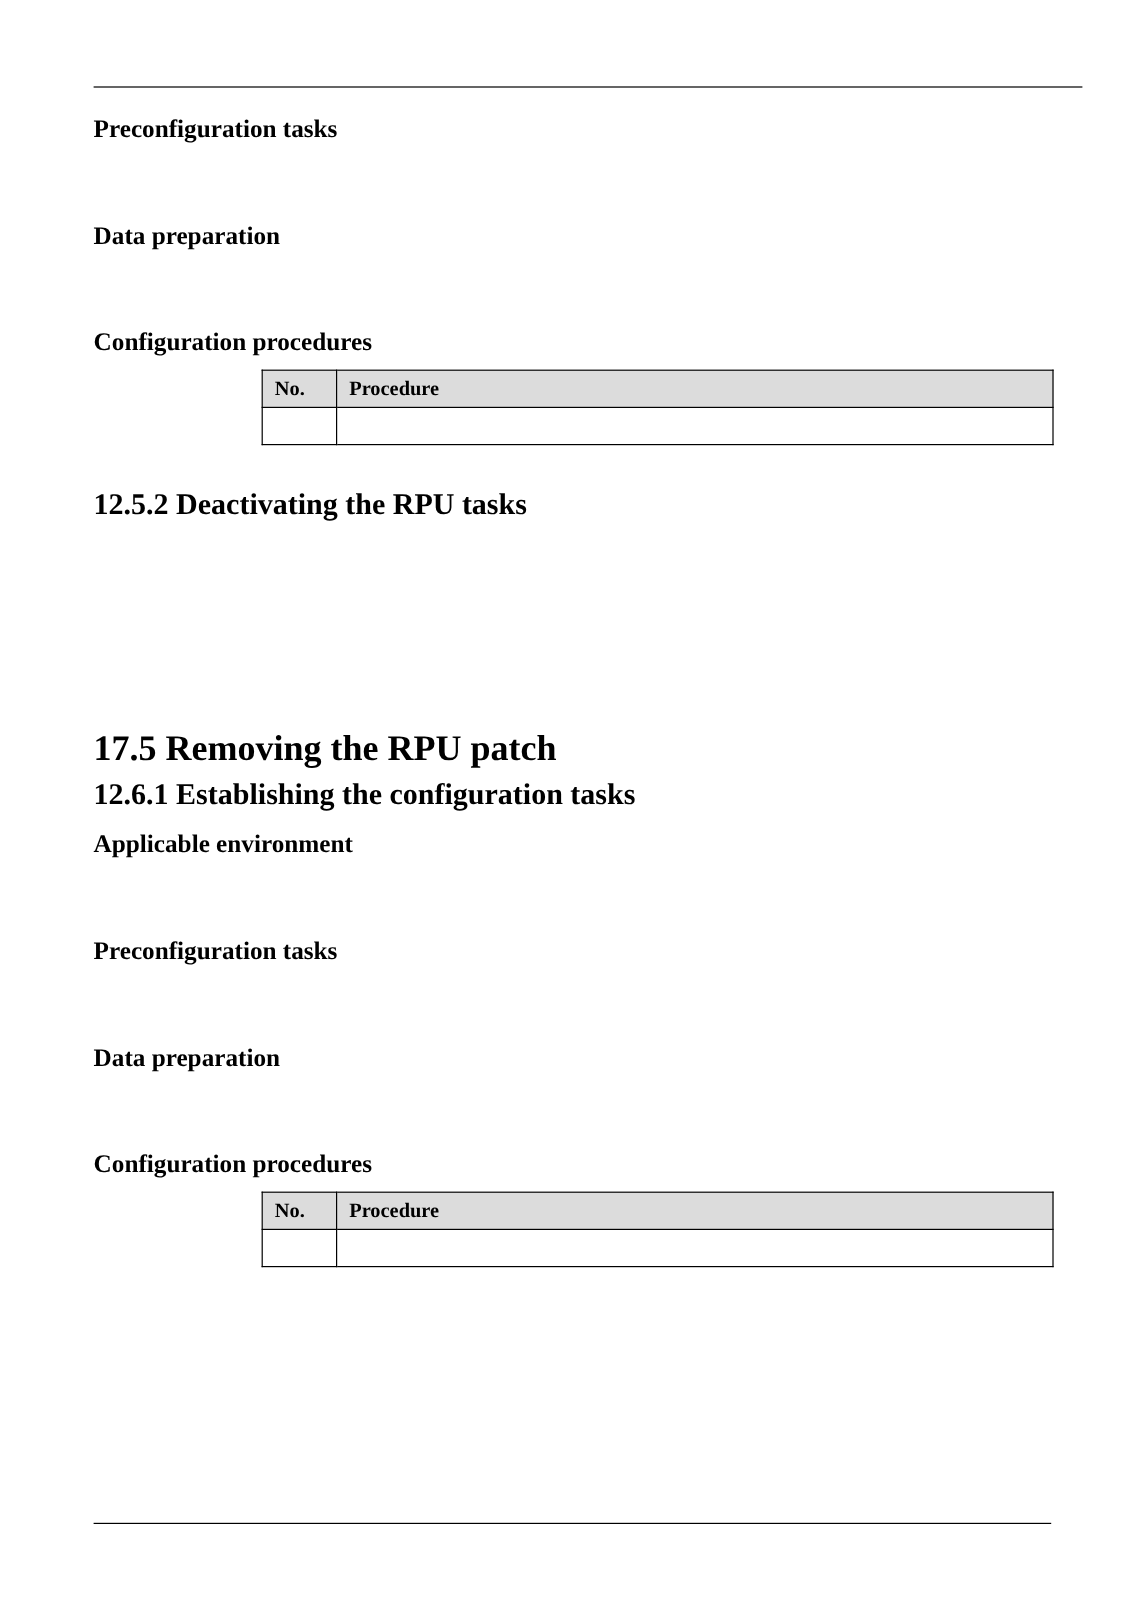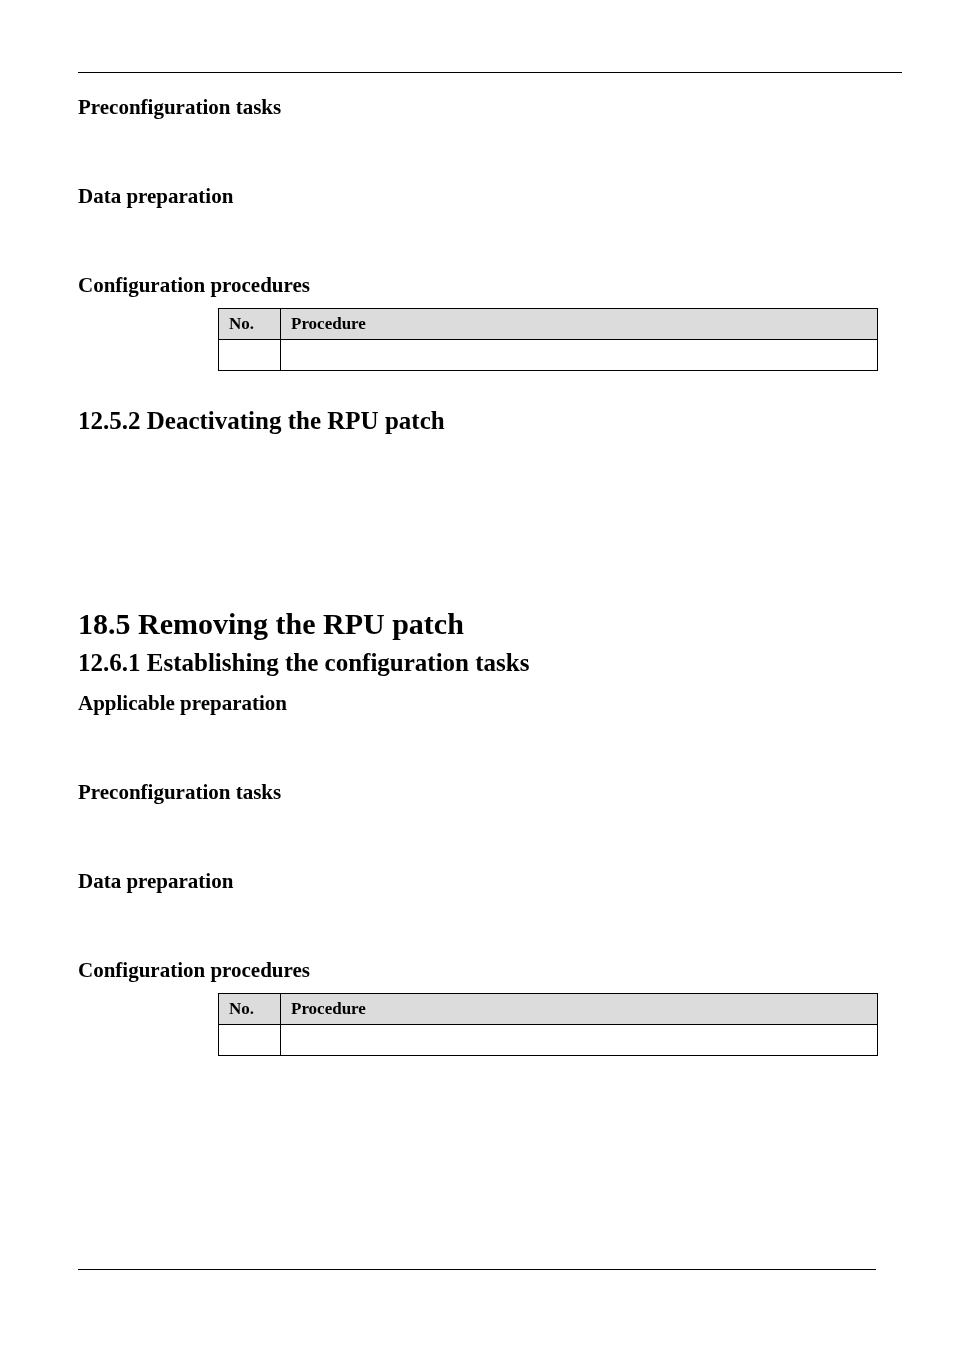--- a/index.html
+++ b/index.html
@@ -103,29 +103,29 @@
         <th>Procedure</th>
       </tr>
       <tr>
         <td></td>
         <td></td>
       </tr>
     </tbody>
       </table>
   </div>
 
-  <div class="h2">12.5.2 Deactivating the RPU patch</div>
+  <div class="h2">12.5.2 Deactivating the RPU tasks</div>
 
   <div class="sec-gap-large"></div>
 
-  <div class="h1">18.5 Removing the RPU patch</div>
+  <div class="h1">17.5 Removing the RPU patch</div>
 
   <div class="h2" style="margin-top:8px;">12.6.1 Establishing the configuration tasks</div>
 
-  <div class="h3" style="margin-top:14px;">Applicable preparation</div>
+  <div class="h3" style="margin-top:14px;">Applicable environment</div>
   <div class="sec-gap-med"></div>
 
   <div class="h3">Preconfiguration tasks</div>
   <div class="sec-gap-med"></div>
 
   <div class="h3">Data preparation</div>
   <div class="sec-gap-med"></div>
 
   <div class="h3">Configuration procedures</div>
 

